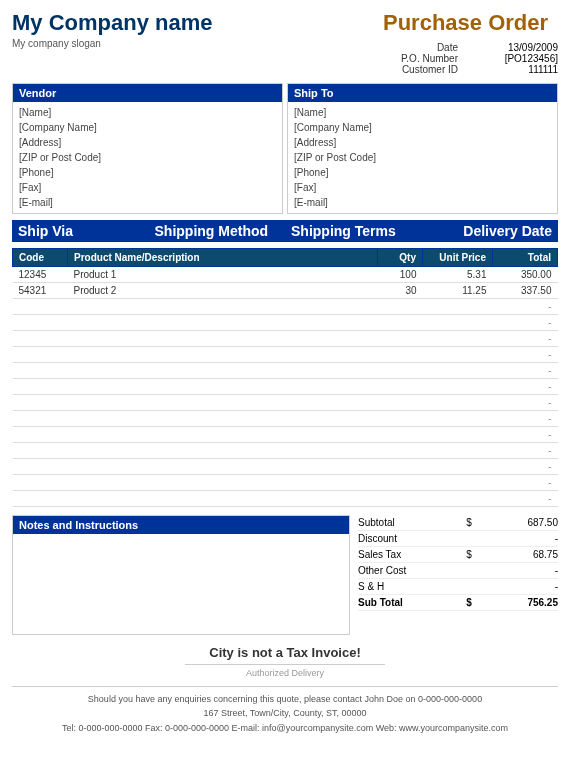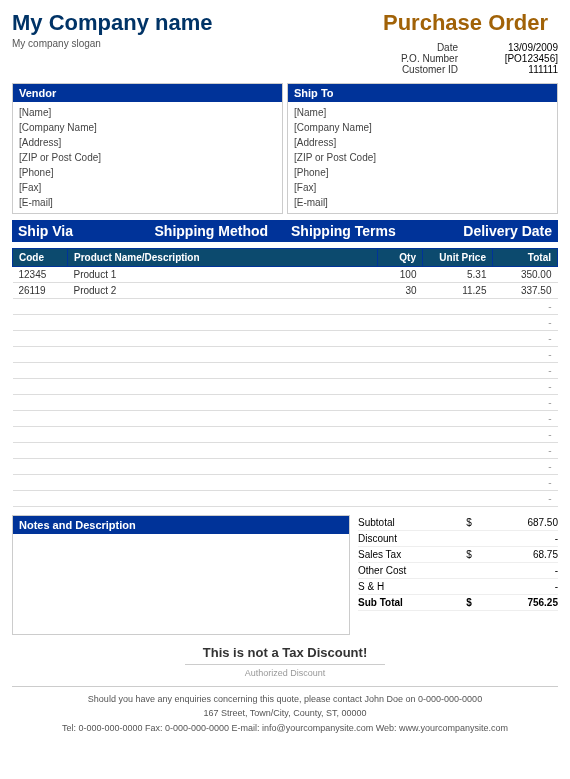--- a/index.html
+++ b/index.html
@@ -265,21 +265,21 @@
   </thead>
   <tbody id="product-rows">
     <tr>
       <td>12345</td>
       <td>Product 1</td>
       <td class="right">100</td>
       <td class="right">5.31</td>
       <td class="right">350.00</td>
     </tr>
     <tr>
-      <td>26119</td>
+      <td>54321</td>
       <td>Product 2</td>
       <td class="right">30</td>
       <td class="right">11.25</td>
       <td class="right">337.50</td>
     </tr>
 
     <tr class="empty">
         <td></td>
         <td></td>
         <td></td>
@@ -369,21 +369,21 @@
         <td></td>
         <td></td>
         <td class="right">-</td>
       </tr>
   </tbody>
 </table>
 
 <div class="bottom-section">
   <div class="notes-box">
     <div class="box">
-      <div class="box-header">Notes and Description</div>
+      <div class="box-header">Notes and Instructions</div>
       <div class="box-content" style="min-height:100px"></div>
     </div>
   </div>
   <div class="totals-box">
     <div class="totals-row">
       <span class="t-label">Subtotal</span>
       <span class="t-symbol">$</span>
       <span class="t-value">687.50</span>
     </div>
     <div class="totals-row">
@@ -408,24 +408,24 @@
     </div>
     <div class="totals-row bold-row">
       <span class="t-label">Sub Total</span>
       <span class="t-symbol">$</span>
       <span class="t-value">756.25</span>
     </div>
   </div>
 </div>
 
 <div class="watermark-area">
-  <span>This is not a Tax Discount!</span>
+  <span>City is not a Tax Invoice!</span>
 </div>
 
 <div class="authorized-sig">
-  <span>Authorized Discount</span>
+  <span>Authorized Delivery</span>
 </div>
 
 <div class="footer">
   <div>Should you have any enquiries concerning this quote, please contact John Doe on 0-000-000-0000</div>
   <div>167 Street, Town/City, County, ST, 00000</div>
   <div>Tel: 0-000-000-0000  Fax: 0-000-000-0000  E-mail: info@yourcompanysite.com  Web: www.yourcompanysite.com</div>
 </div>
 
 </body></html>

